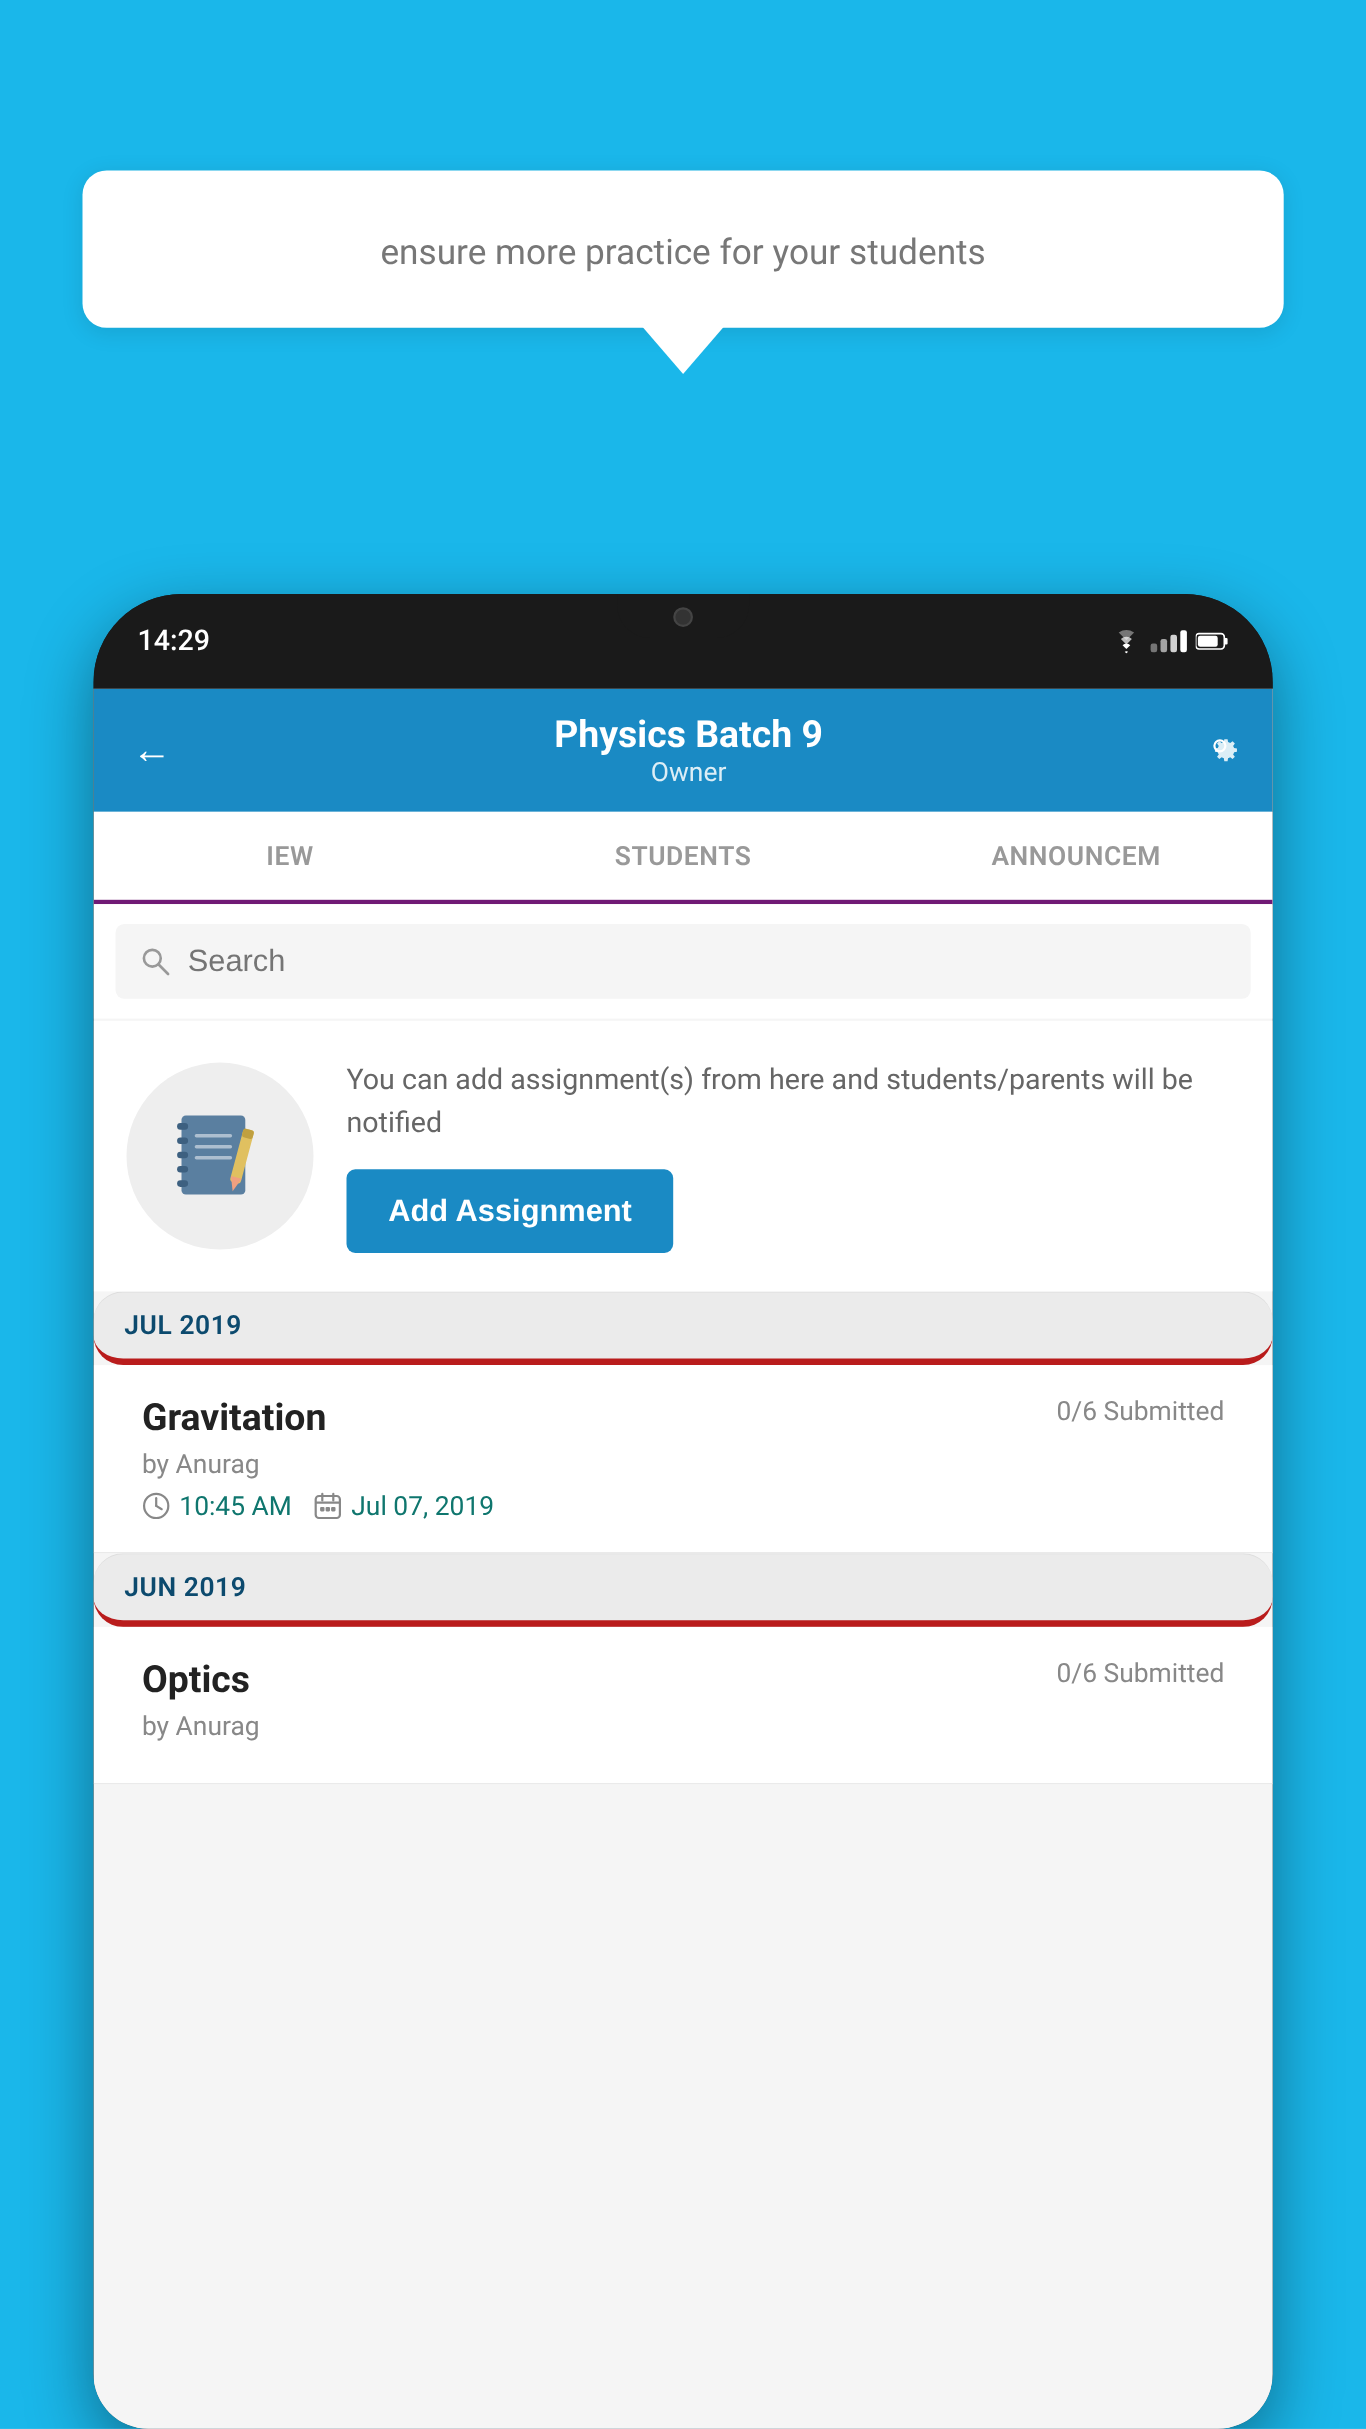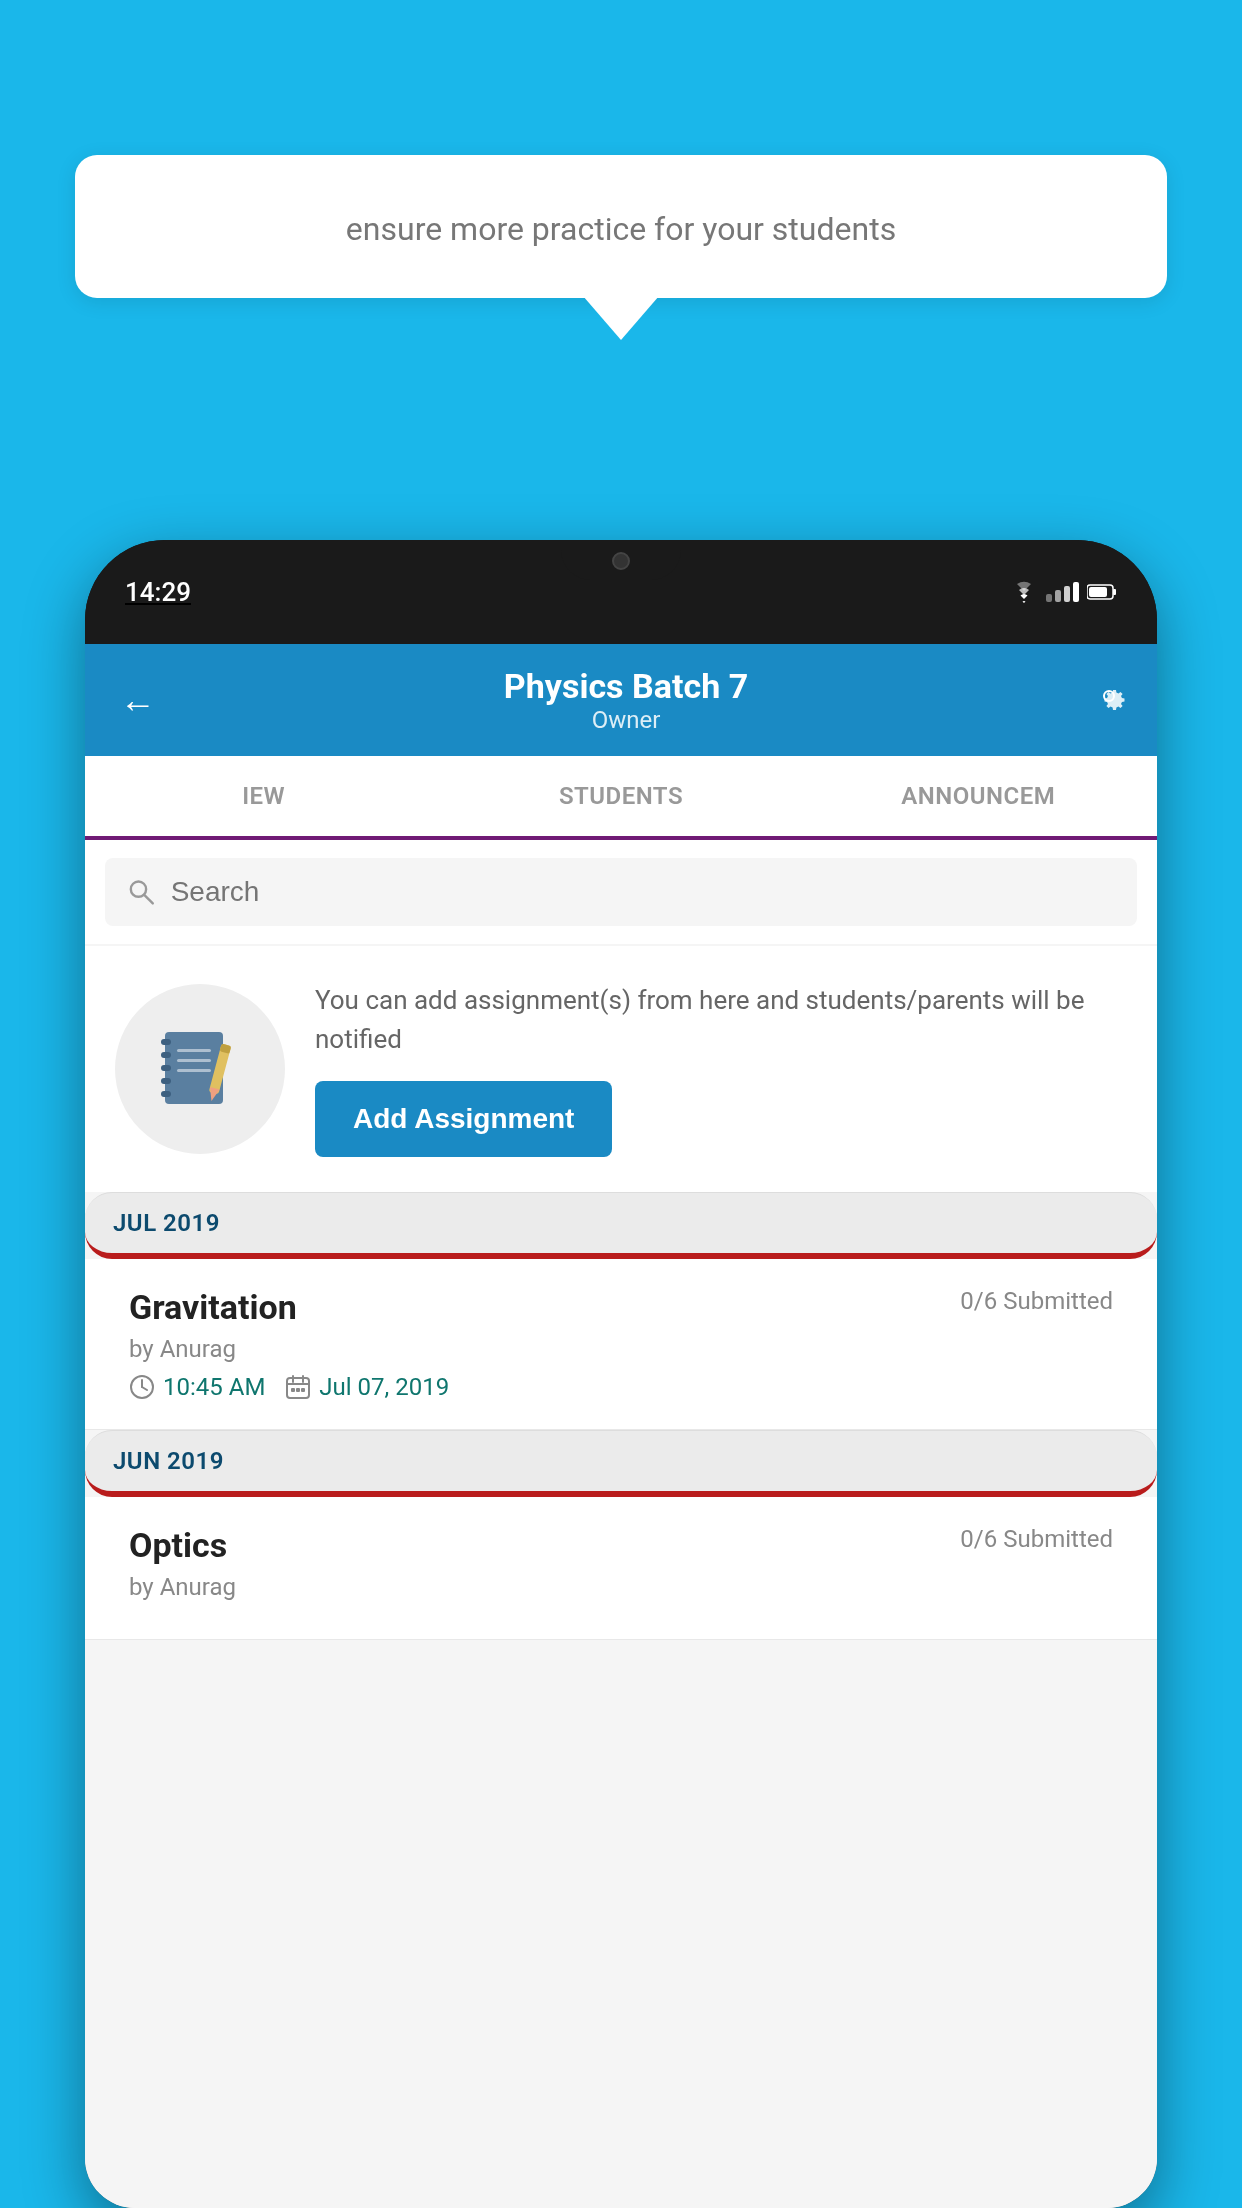--- a/index.html
+++ b/index.html
@@ -61,28 +61,27 @@
       bottom: 0px;
       background: #1a1a1a;
       border-radius: 80px 80px 50px 50px;
       overflow: hidden;
       box-shadow: 0 20px 60px rgba(0,0,0,0.4);
     }
 
     
     .phone-top-bar {
       background: #1a1a1a;
-      height: 104px;
+      height: 86px;
       position: relative;
       display: flex;
       align-items: center;
       justify-content: space-between;
       padding: 0 40px;
       z-index: 10;
-      text-decoration: underline;
     }
     .phone-time {
       color: white;
       font-size: 26px;
       font-weight: 500;
     }
     .phone-notch {
       position: absolute;
       top: 0;
       left: 50%;
@@ -353,21 +352,21 @@
         <rect x="2" y="4" width="18" height="10" rx="2" fill="white"></rect>
       </svg>
     </div>
   </div>
 
   <div class="phone-screen">
 
     <div class="app-header">
       <div class="header-back-btn">←</div>
       <div class="header-title-area">
-        <div class="header-title">Physics Batch 7</div>
+        <div class="header-title">Physics Batch 9</div>
         <div class="header-subtitle">Owner</div>
       </div>
       <div class="header-settings">
         <svg width="36" height="36" viewBox="0 0 36 36" fill="white">
           <path d="M18 12a6 6 0 100 12 6 6 0 000-12zm0 10a4 4 0 110-8 4 4 0 010 8z"></path>
           <path d="M33.5 20.5l-2.6-.4c-.2-.7-.5-1.4-.9-2l1.6-2.1-2.1-2.1-2.1 1.6c-.6-.4-1.3-.7-2-.9l-.4-2.6h-3l-.4 2.6c-.7.2-1.4.5-2 .9l-2.1-1.6-2.1 2.1 1.6 2.1c-.4.6-.7 1.3-.9 2l-2.6.4v3l2.6.4c.2.7.5 1.4.9 2l-1.6 2.1 2.1 2.1 2.1-1.6c.6.4 1.3.7 2 .9l.4 2.6h3l.4-2.6c.7-.2 1.4-.5 2-.9l2.1 1.6 2.1-2.1-1.6-2.1c.4-.6.7-1.3.9-2l2.6-.4v-3z" opacity="0.85"></path>
         </svg>
       </div>
     </div>
 

